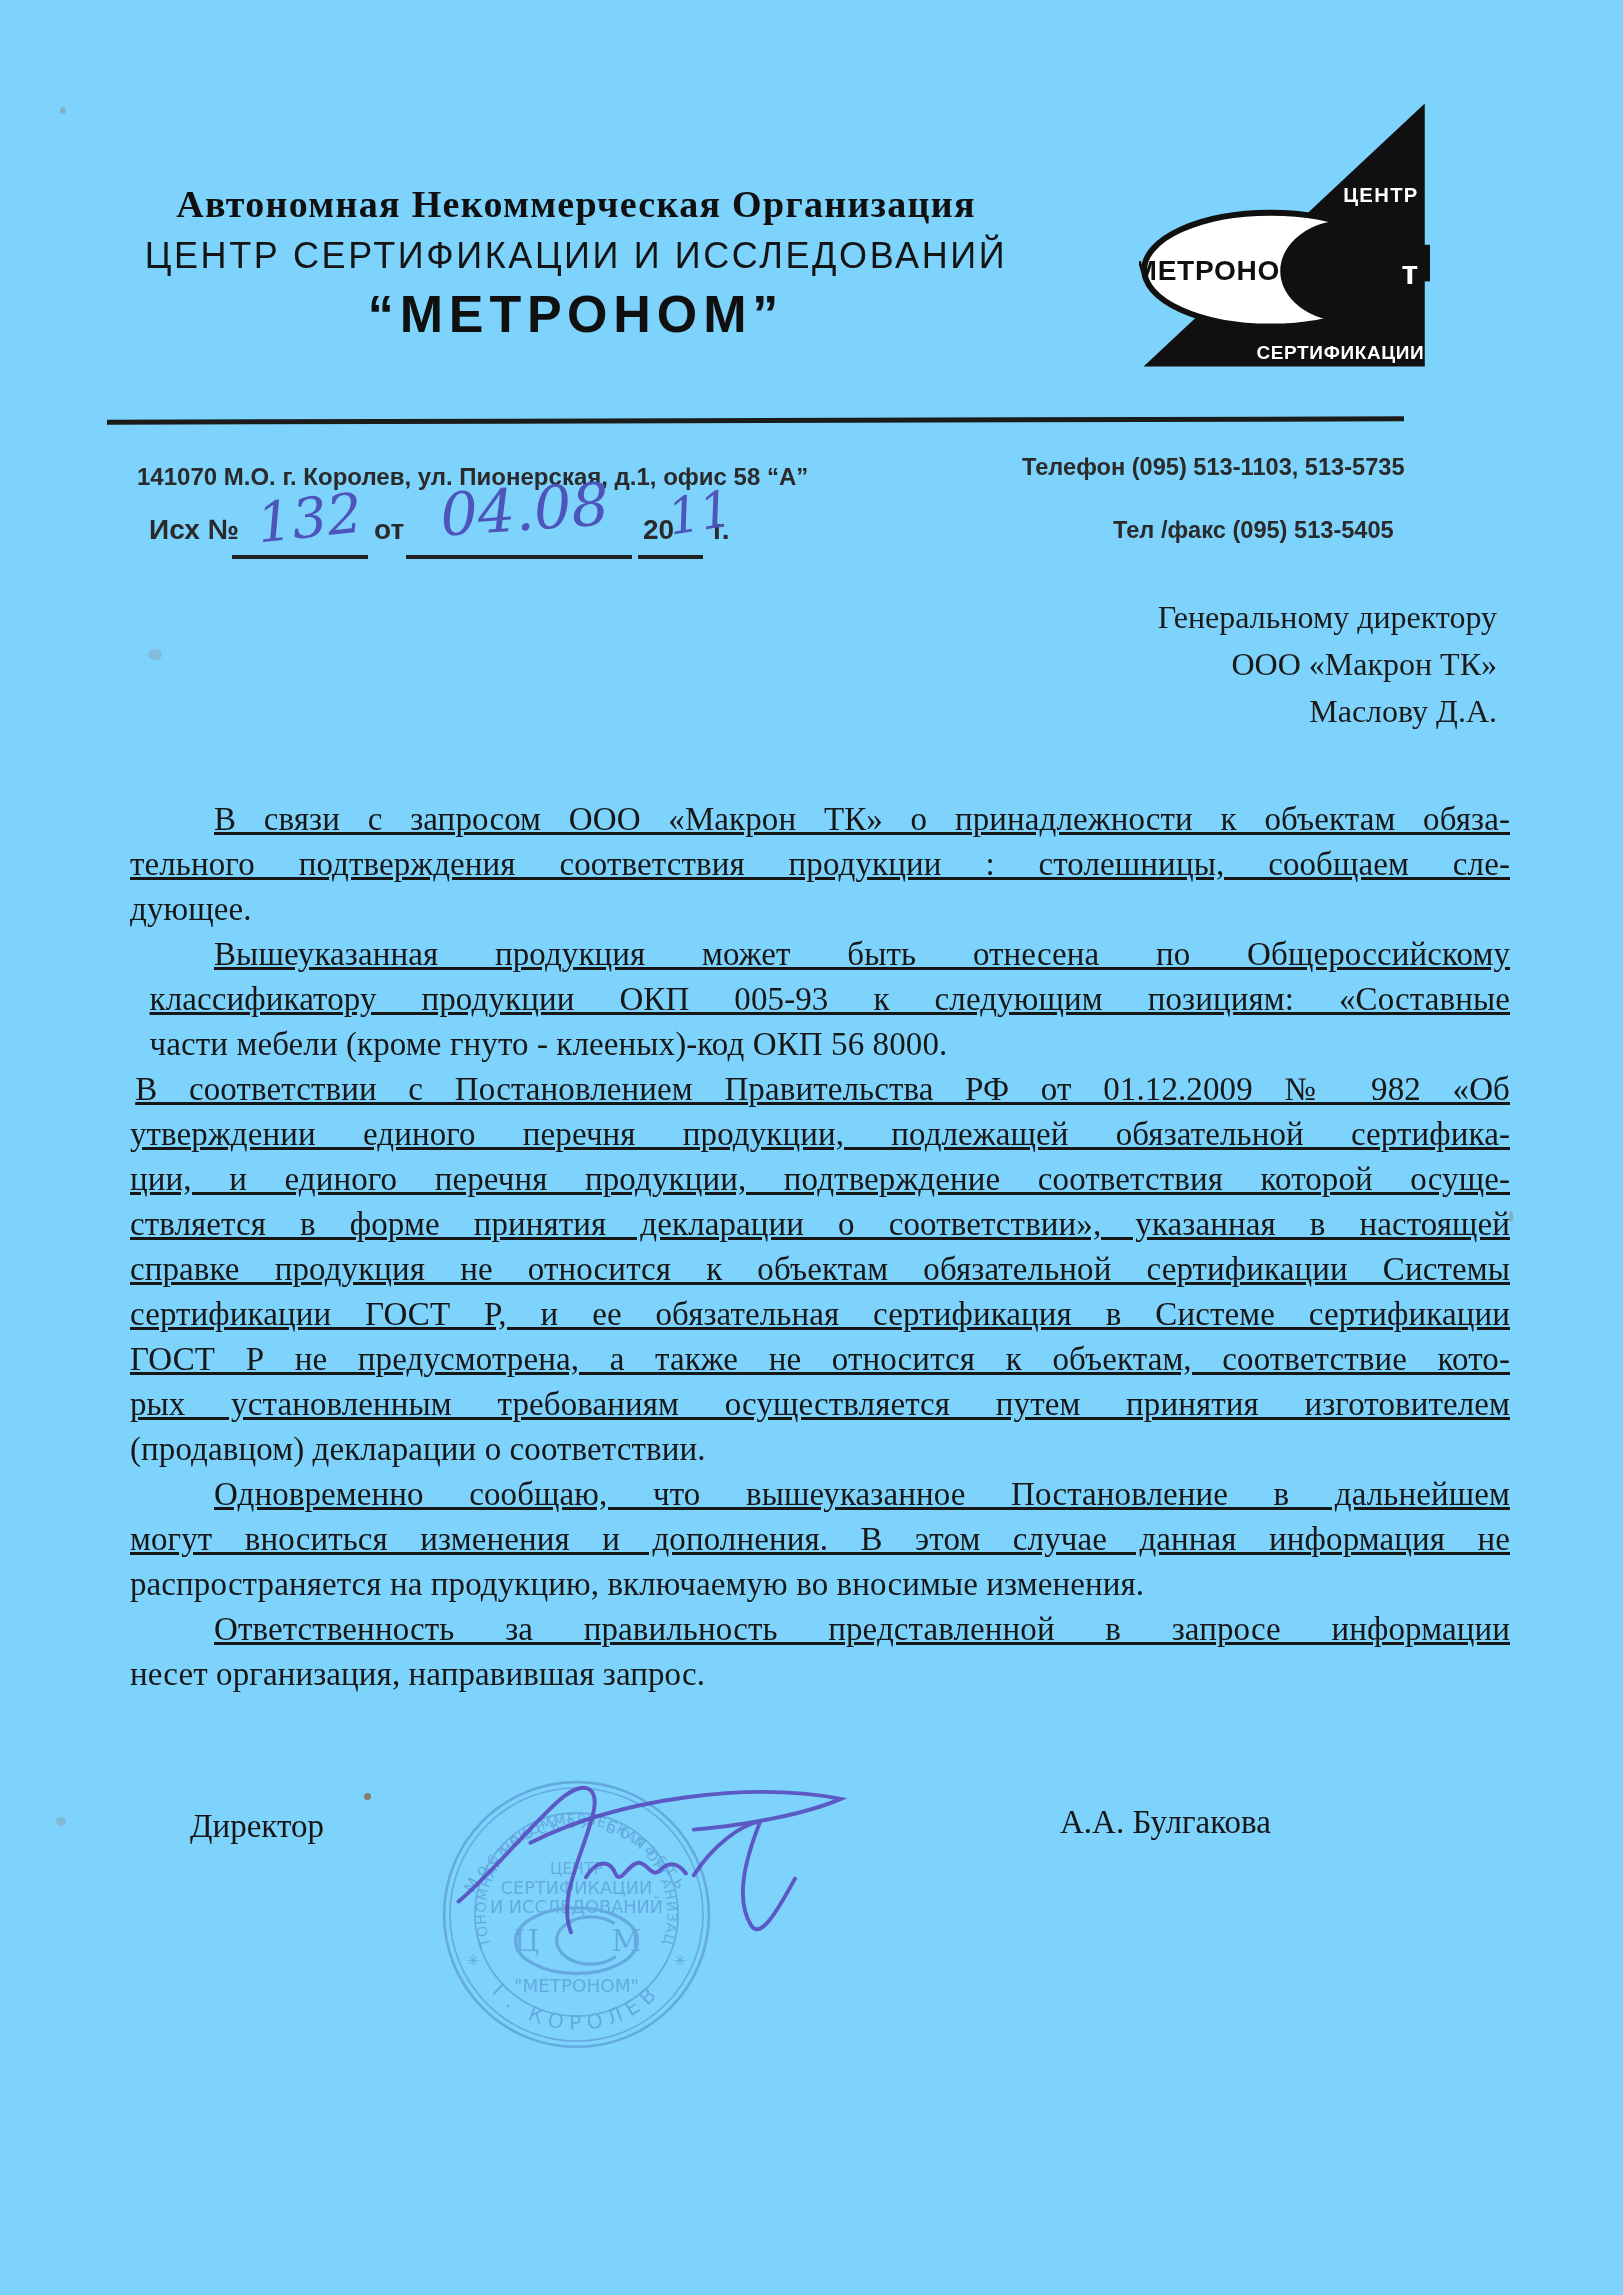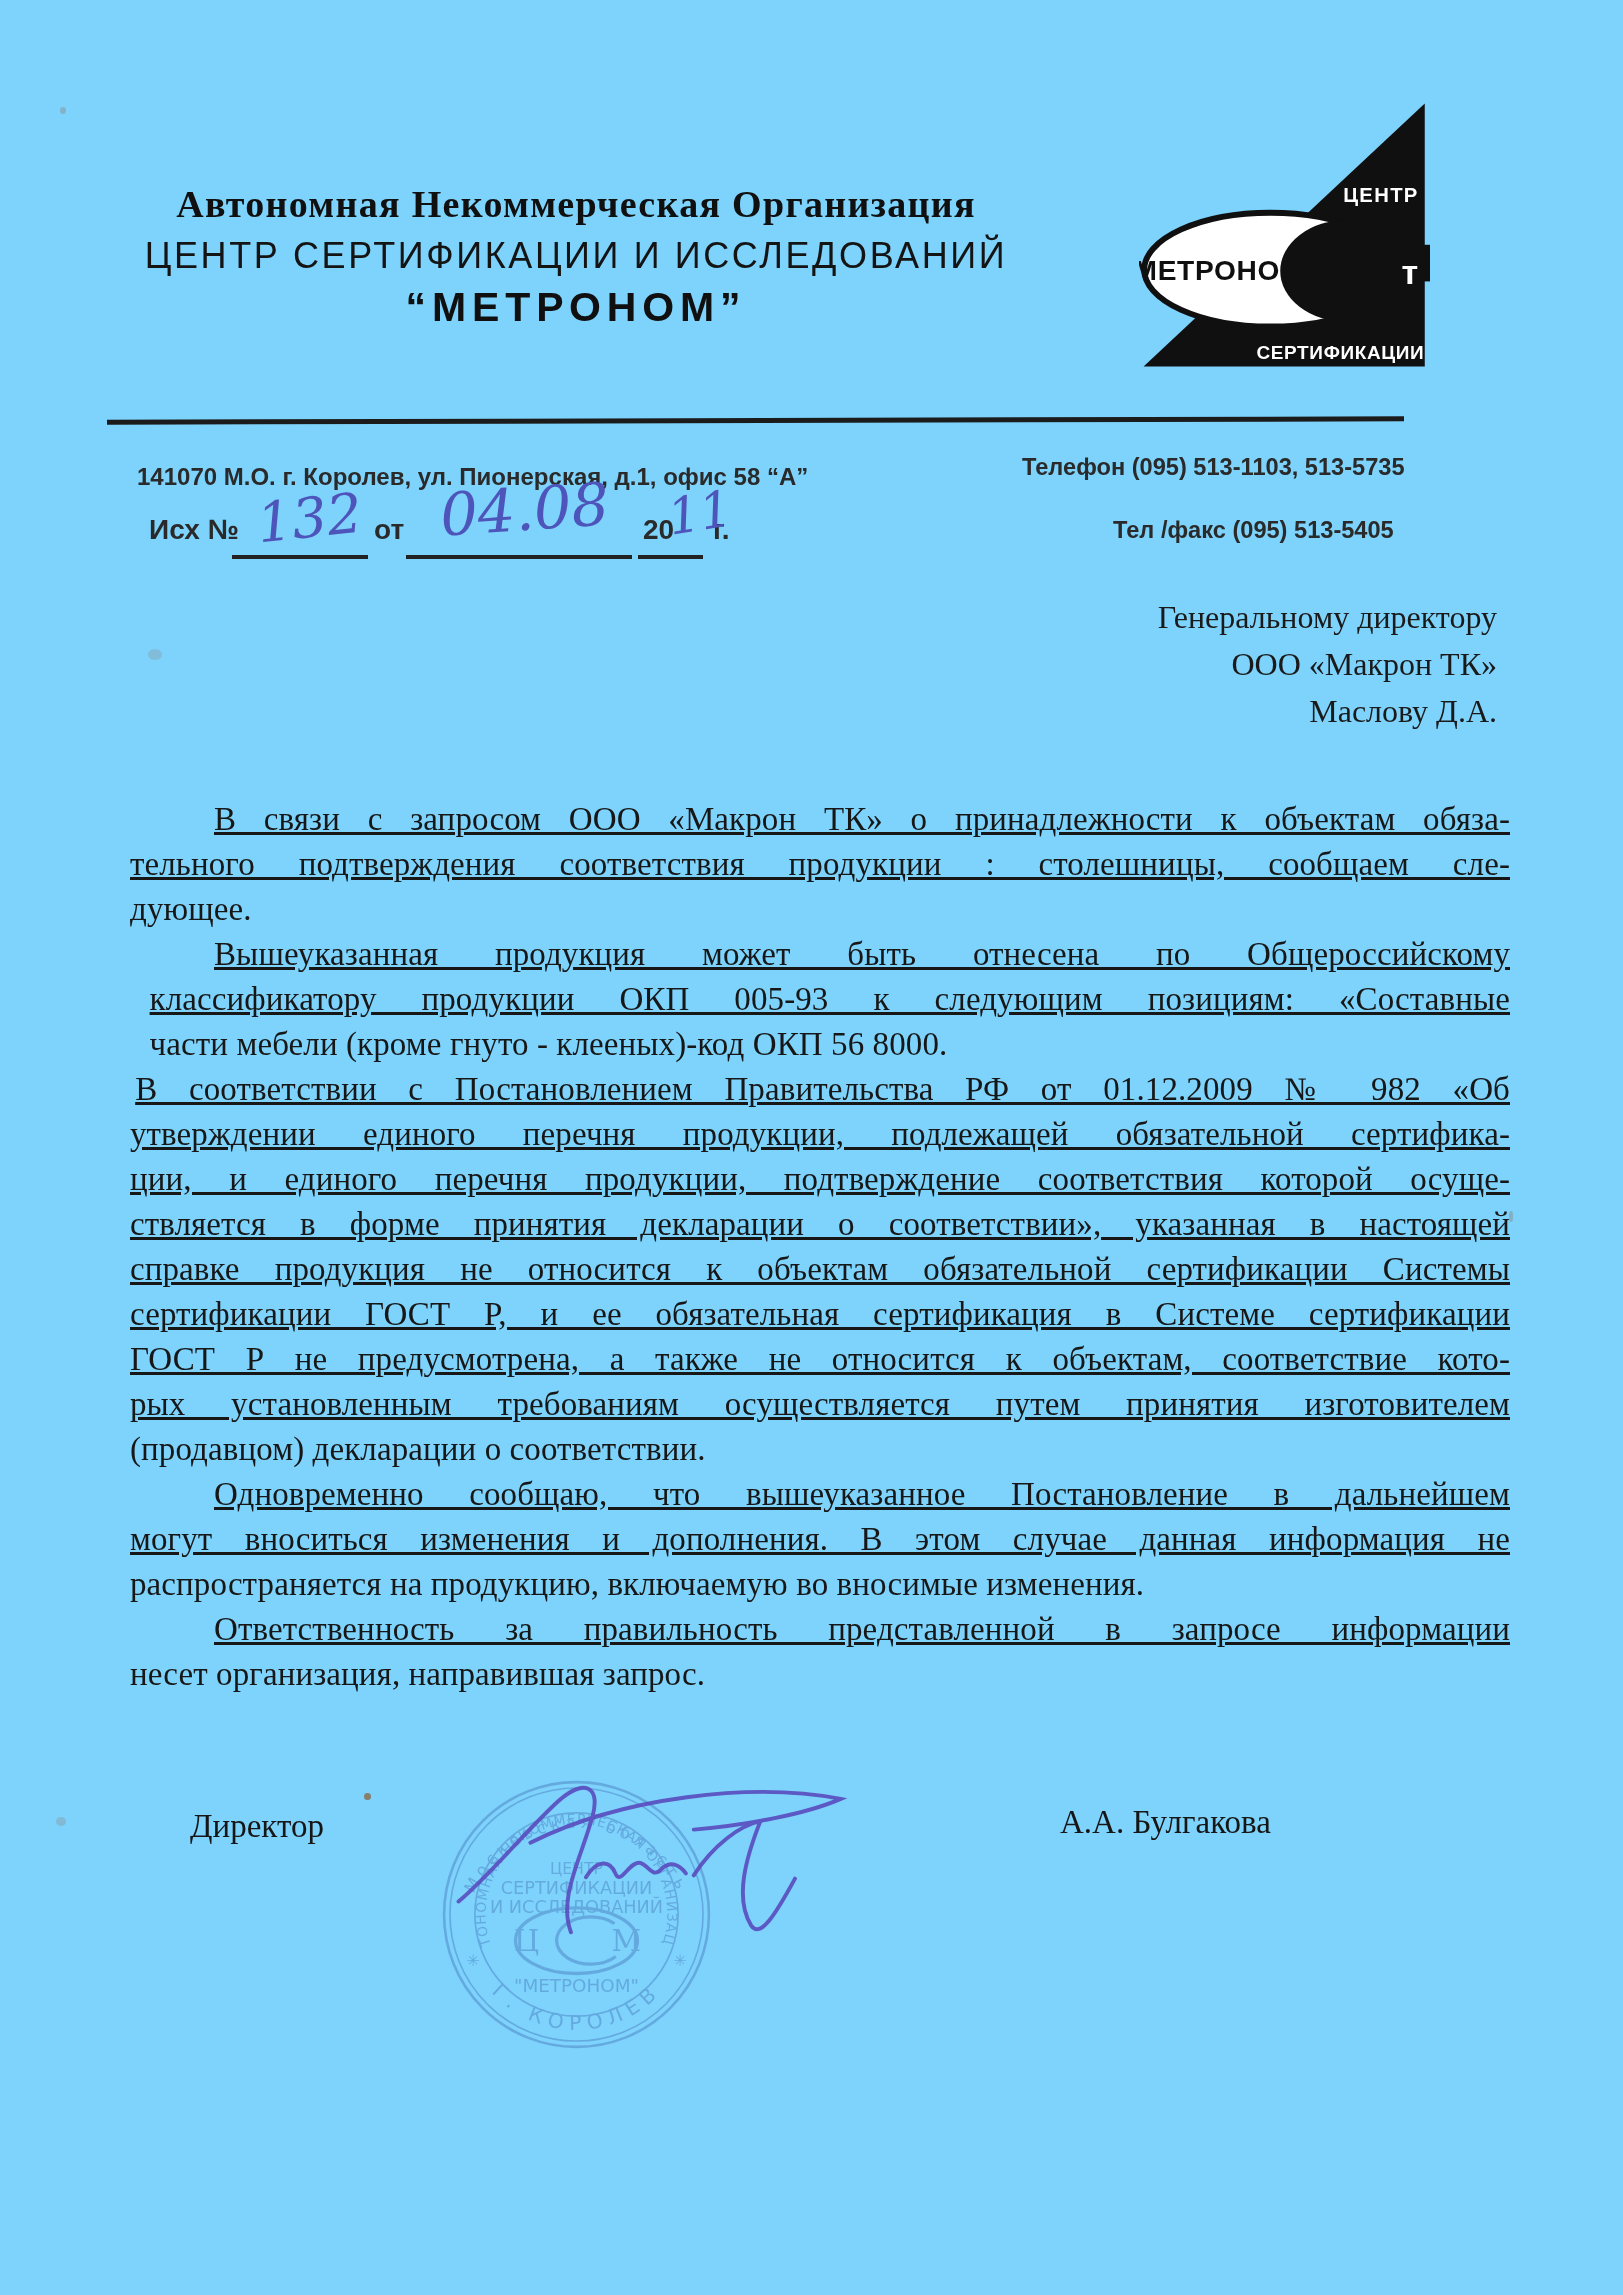--- a/index.html
+++ b/index.html
@@ -6,21 +6,21 @@
   .page{
     position:relative;width:1623px;height:2295px;margin:0 auto;
     background:#7dd3fc;overflow:hidden;
     font-family:"Liberation Serif",serif;color:#161616;
   }
   .abs{position:absolute;}
   
   .lh{left:98px;top:182px;width:956px;text-align:center;}
   .lh .l1{font-family:"Liberation Serif",serif;font-weight:bold;font-size:38px;letter-spacing:1.3px;color:#101010;}
   .lh .l2{font-family:"Liberation Sans",sans-serif;font-weight:normal;font-size:36px;letter-spacing:2.6px;margin-top:9.2px;color:#141414;}
-  .lh .l3{font-family:"Liberation Sans",sans-serif;font-weight:bold;font-size:41px;letter-spacing:5.9px;margin-top:6.5px;color:#101010;text-align:center;}
+  .lh .l3{font-family:"Liberation Sans",sans-serif;font-weight:bold;font-size:52px;letter-spacing:5.9px;margin-top:6.5px;color:#101010;text-align:center;}
   .rule{left:107px;top:418px;width:1297px;height:5.2px;background:#1b1b1b;transform:rotate(-0.15deg);}
   .sans-b{font-family:"Liberation Sans",sans-serif;font-weight:bold;color:#2a2a2a;}
   .addr{left:137px;top:463px;font-size:24px;letter-spacing:0px;}
   .phone{left:1022px;top:454px;font-size:23.6px;}
   .fax{left:1113px;top:517px;font-size:23.6px;}
   .isxlbl{font-size:28px;top:514px;}
   .blank{height:3.9px;background:#222;top:555px;}
   .hand{font-family:"DejaVu Serif",serif;font-style:italic;color:#4d55bb;}
   
   .adrsee{right:126px;top:594px;text-align:right;font-size:32px;line-height:47px;color:#1a1a1a;}

